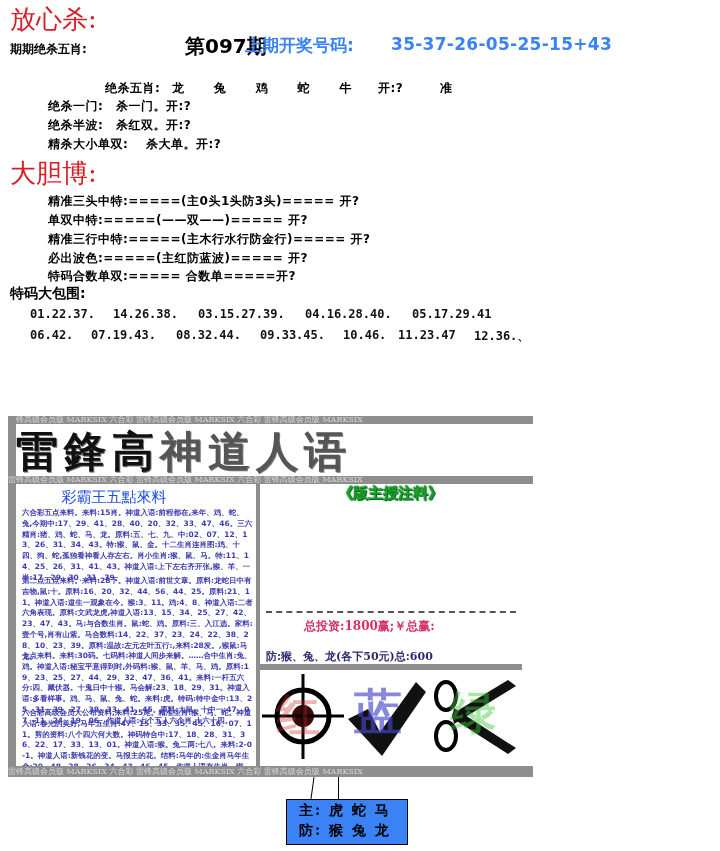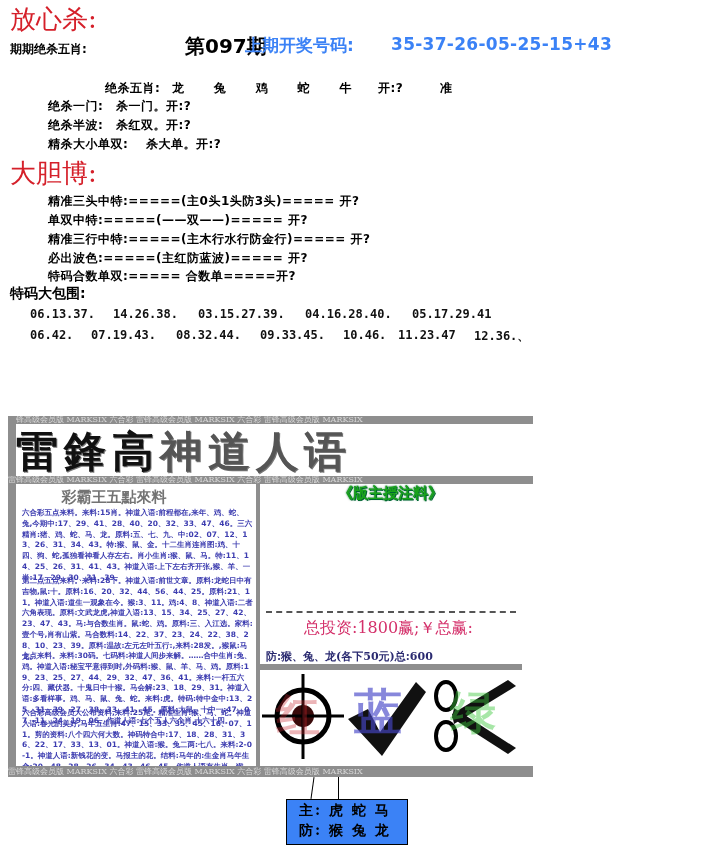--- a/index.html
+++ b/index.html
@@ -17,29 +17,29 @@
   .mag { position: absolute; left: 8px; top: 416px; width: 525px; height: 361px; background: #fff; }
   .frame-band { position: absolute; background: #8e8e8e; color: #d8d8d8;
                 font-family: "DejaVu Serif", serif; font-size: 8px; overflow: hidden; white-space: nowrap; }
   .mag-title { position: absolute; left: 8px; top: 8px; font-family: "DejaVu Serif", serif;
                font-size: 42px; font-weight: bold; letter-spacing: 6px; color: #111;
                text-shadow: 1px 1px 0 #777; }
   .mag-title .grey { color: #555; }
   .left-panel { position: absolute; left: 8px; top: 68px; width: 240px; height: 282px;
                 background: #fff; overflow: hidden; }
   .left-head { position: absolute; left: 0; width: 196px; top: 4px; text-align: center;
-               font-family: "DejaVu Serif", serif; font-size: 15px; font-weight: bold; color: #737373; }
+               font-family: "DejaVu Serif", serif; font-size: 15px; font-weight: normal; color: #1d4ed8; }
   .blue-text { position: absolute; left: 6px; width: 232px; font-size: 7.5px; line-height: 10.8px;
                color: #3d3db0; font-weight: bold; white-space: normal; word-break: break-all; }
   .right-panel { position: absolute; left: 252px; top: 68px; width: 286px; height: 282px; background: #fff; }
   .green-head { position: absolute; left: 78px; top: 0px; font-family: "DejaVu Serif", serif;
                 font-size: 15px; font-weight: bold; color: #1aa31a;
                 text-shadow: 0 0 2px #063, 1px 1px 0 #063; }
   .dash-line { position: absolute; left: 6px; width: 250px; height: 0; border-top: 2px dashed #555; }
-  .bet-head { position: absolute; font-family: "DejaVu Serif", serif; font-size: 16px; font-weight: normal; color: #d4306a; }
+  .bet-head { position: absolute; font-family: "DejaVu Serif", serif; font-size: 12px; font-weight: bold; color: #d4306a; }
   .bet-line { position: absolute; font-family: "DejaVu Serif", serif; font-size: 11px; font-weight: bold; color: #2a2a70; }
   .callout { position: absolute; left: 286px; top: 799px; width: 120px; height: 44px;
              border: 1px solid #000; background: #3b82f6; }
   .callout div { font-family: "DejaVu Serif", serif; font-size: 14px; font-weight: bold;
                  line-height: 20px; padding-left: 12px; letter-spacing: 2px; }
   .pointer { position: absolute; width: 1px; background: #000; }
 </style>
 </head>
 <body>
 
@@ -62,21 +62,21 @@
 <div class="abs line" style="left:146px;top:136px;">杀大单。开:?</div>
 
 <div class="abs red-title" style="left:10px;top:156px;">大胆博:</div>
 <div class="abs line" style="left:48px;top:193px;">精准三头中特:=====(主0头1头防3头)===== 开?</div>
 <div class="abs line" style="left:48px;top:212px;text-align:right;">单双中特:=====(——双——)===== 开?</div>
 <div class="abs line" style="left:48px;top:231px;">精准三行中特:=====(主木行水行防金行)===== 开?</div>
 <div class="abs line" style="left:48px;top:250px;text-align:center;">必出波色:=====(主红防蓝波)===== 开?</div>
 <div class="abs line" style="left:48px;top:268px;">特码合数单双:===== 合数单=====开?</div>
 
 <div class="abs" style="left:10px;top:285px;font-size:14px;font-weight:bold;">特码大包围:</div>
-<div class="abs nums" style="left:30px;top:307px;">06.13.37.</div>
+<div class="abs nums" style="left:30px;top:307px;">01.22.37.</div>
 <div class="abs nums" style="left:113px;top:307px;">14.26.38.</div>
 <div class="abs nums" style="left:198px;top:307px;">03.15.27.39.</div>
 <div class="abs nums" style="left:305px;top:307px;">04.16.28.40.</div>
 <div class="abs nums" style="left:412px;top:307px;">05.17.29.41</div>
 
 <div class="abs nums" style="left:30px;top:328px;">06.42.</div>
 <div class="abs nums" style="left:91px;top:328px;">07.19.43.</div>
 <div class="abs nums" style="left:176px;top:328px;">08.32.44.</div>
 <div class="abs nums" style="left:260px;top:328px;">09.33.45.</div>
 <div class="abs nums" style="left:343px;top:328px;">10.46.</div>

